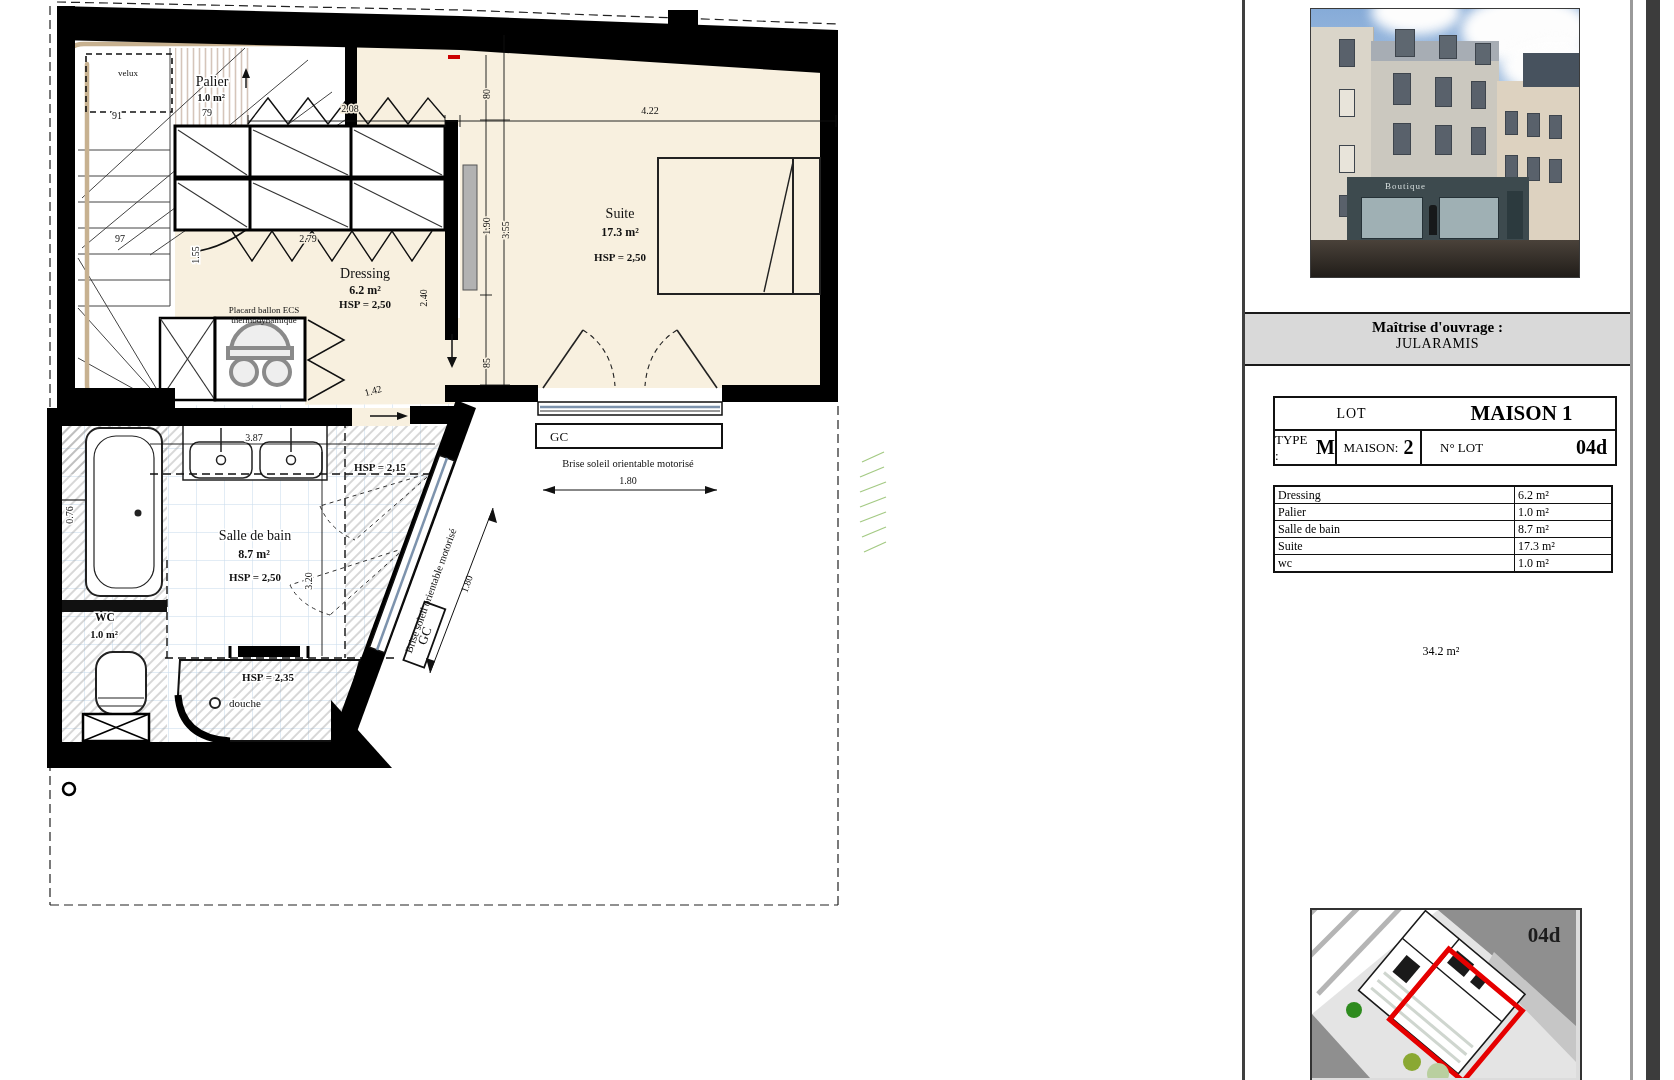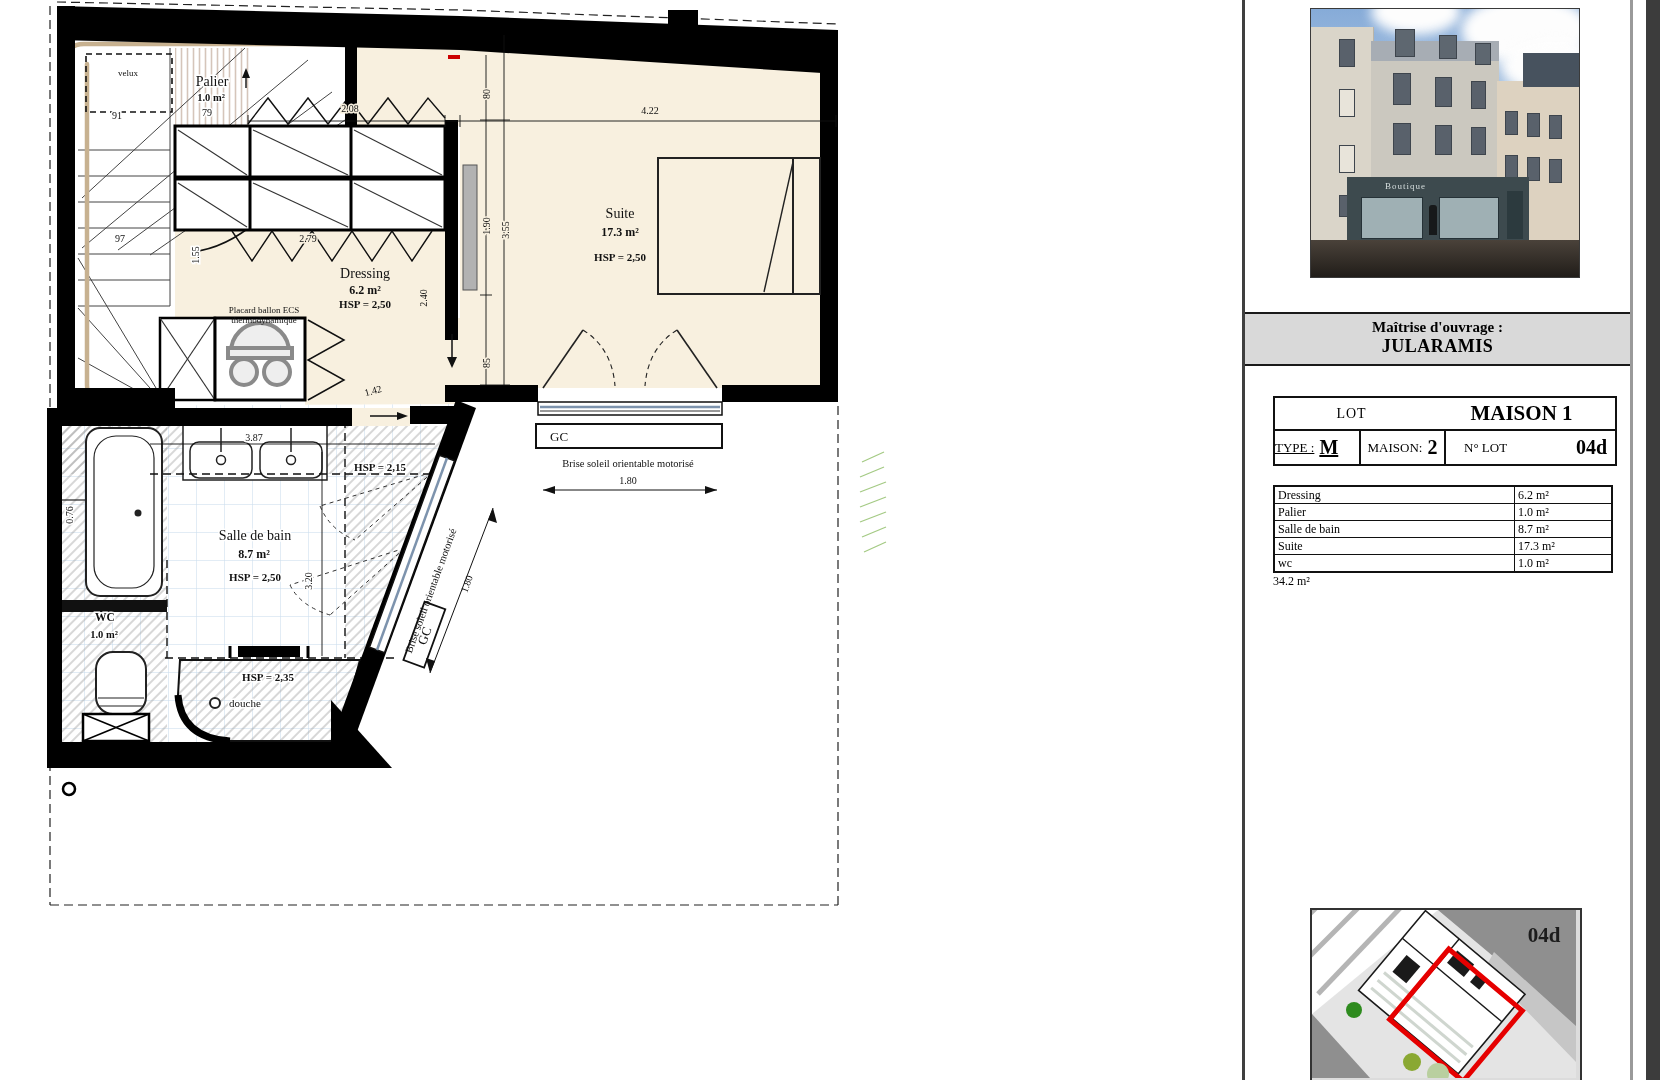--- a/index.html
+++ b/index.html
@@ -21,40 +21,40 @@
   #photo{position:absolute;left:65px;top:8px;width:268px;height:268px;border:1px solid #3a3a3a;
     overflow:hidden;background:linear-gradient(180deg,#86abd8 0%,#b9cfe6 45%,#dfe7ee 70%);}
   .cloud{position:absolute;background:#fdfdfd;border-radius:50%;filter:blur(6px);}
   .bldg{position:absolute;}
   .win{position:absolute;background:#59616b;border:1px solid #3e454d;}
   .shopwin{position:absolute;background:#9fb0b4;border:1px solid #263237;}
   #shop-sign{position:absolute;left:10px;top:4px;color:#d6dede;font-size:9px;letter-spacing:1px;margin-left:28px;}
   #band{position:absolute;left:0;top:312px;width:385px;height:50px;background:#d9d9d9;
     border-top:2px solid #1a1a1a;border-bottom:2px solid #1a1a1a;text-align:center;}
   #band .l1{font-weight:bold;font-size:15px;margin-top:5px;}
-  #band .l2{font-weight:bold;font-size:18px;letter-spacing:.5px;}
+  #band .l2{font-weight:normal;font-size:14px;letter-spacing:.5px;}
   #lot-table{position:absolute;left:28px;top:396px;width:340px;border:2px solid #111;}
   #lot-row1{display:flex;height:31px;align-items:center;border-bottom:2px solid #111;}
   #lot-row1 .ll{width:45%;text-align:center;font-size:14px;letter-spacing:1px;}
   #lot-row1 .lv{width:55%;text-align:center;font-size:21px;font-weight:bold;}
   #lot-row2{display:flex;height:33px;align-items:center;}
   .lc{display:flex;align-items:center;height:100%;box-sizing:border-box;}
-  .lc1{width:86px;border-right:2px solid #111;justify-content:flex-start;text-decoration:underline;}
+  .lc1{width:62px;border-right:2px solid #111;justify-content:flex-start;}
   .lc2{width:85px;border-right:2px solid #111;justify-content:center;}
   .lc3{flex:1;padding:0 8px 0 18px;align-items:center;}
   .small-cap{font-size:13px;}
   .big-val{font-size:20px;font-weight:bold;margin-left:5px;}
   .nlot-val{margin-left:auto;font-size:20px;font-weight:bold;}
   #surf-table{position:absolute;left:28px;top:485px;width:340px;border:2px solid #111;
     border-collapse:collapse;}
   #surf-table th{border-bottom:1px solid #111;font-size:14px;font-weight:bold;height:30px;
     letter-spacing:.5px;}
   #surf-table td{border-top:1px solid #111;font-size:12px;height:16px;padding:0 3px;}
   #surf-table td.val{border-left:1px solid #111;width:90px;}
-  #surf-total{position:absolute;left:28px;top:574px;width:340px;text-align:left;
+  #surf-total{position:absolute;left:28px;top:644px;width:340px;text-align:center;
     font-size:12px;padding-right:4px;box-sizing:border-box;}
   #siteplan{position:absolute;left:65px;top:908px;width:268px;height:172px;
     border:2px solid #333;overflow:hidden;background:#dcdcdc;}
   #siteplan svg{display:block;}
 </style>
 </head>
 <body>
 
 <div id="stage">
 

